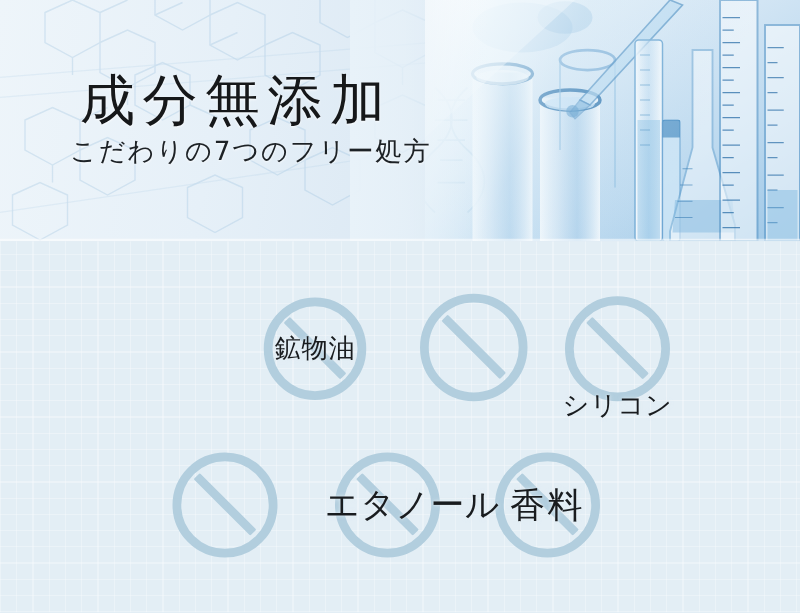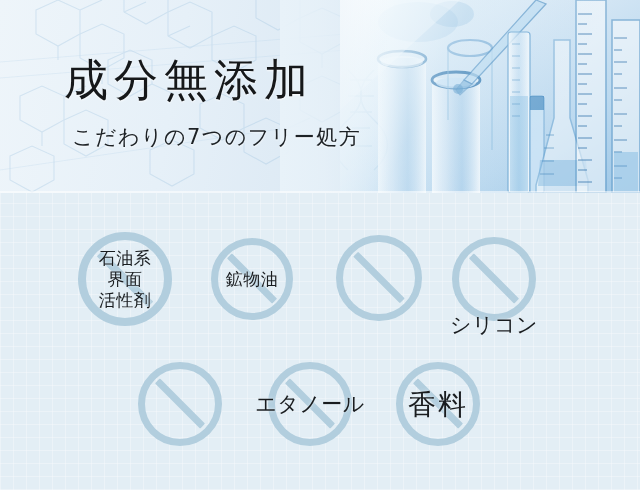--- a/index.html
+++ b/index.html
@@ -18,21 +18,21 @@
   .hdr-photo .glasswrap{position:absolute;inset:0;
      background:linear-gradient(115deg,rgba(255,255,255,.96) 0%,rgba(238,247,252,.75) 16%,rgba(214,234,246,.35) 34%,rgba(196,225,243,.12) 55%,rgba(255,255,255,0) 70%);}
   .hdr-fade{position:absolute;left:280px;top:0;width:110px;height:193px;
     background:linear-gradient(90deg,rgba(232,242,249,1) 0%,rgba(232,242,249,.72) 40%,rgba(232,242,249,0) 100%);}
   .hdr-bottomline{position:absolute;left:0;top:191px;width:640px;height:2px;background:rgba(255,255,255,.55);}
 
   .title{position:absolute;left:52px;top:44px;margin:12px;
     font-family:"Liberation Serif","DejaVu Serif",serif;
     font-size:44px;line-height:50px;letter-spacing:6px;color:#16181a;font-weight:400;
     text-shadow:0 1px 2px rgba(255,255,255,.85);}
-  .subtitle{position:absolute;left:56px;top:106px;margin:16px;
+  .subtitle{position:absolute;left:56px;top:106px;margin:0;
     font-family:"DejaVu Sans","Liberation Sans",sans-serif;
     font-size:21px;line-height:30px;letter-spacing:1.5px;color:#1d2226;font-weight:400;
     text-shadow:0 1px 2px rgba(255,255,255,.8);}
 
   
   .body-area{position:absolute;left:0;top:193px;width:640px;height:297px;background:#e3eef5;overflow:hidden;}
   .grid-pattern{position:absolute;inset:0;
     background-image:
       repeating-linear-gradient(0deg,rgba(255,255,255,.40) 0px,rgba(255,255,255,.40) 1px,rgba(255,255,255,0) 1px,rgba(255,255,255,0) 13px),
       repeating-linear-gradient(90deg,rgba(255,255,255,.40) 0px,rgba(255,255,255,.40) 1px,rgba(255,255,255,0) 1px,rgba(255,255,255,0) 13px);
@@ -163,34 +163,25 @@
     <div class="hdr-fade"></div>
 
     <h1 class="title">成分無添加</h1>
     <p class="subtitle">こだわりの7つのフリー処方</p>
     <div class="hdr-bottomline"></div>
   </div>
 
   <div class="body-area">
     <div class="grid-pattern"></div>
 
-    <div class="badge" style="left:78px;top:39px;width:94px;height:94px;">
-      <div class="ring" style="width:94px;height:94px;border-width:8px;"></div>
-      <div class="slash" style="left:11px;top:43px;width:72px;height:8px;transform:rotate(45deg);"></div>
-      <div class="blabel" style="font-size:17px;line-height:21px;letter-spacing:.5px;">
-        <span class="ln">石油系</span>
-        <span class="ln">界面</span>
-        <span class="ln">活性剤</span>
-      </div>
-    </div>
 
     <div class="badge" style="left:211px;top:45px;width:82px;height:82px;">
       <div class="ring" style="width:82px;height:82px;border-width:7px;"></div>
       <div class="slash" style="left:9px;top:37px;width:64px;height:7px;transform:rotate(45deg);"></div>
-      <div class="blabel" style="font-size:17px;line-height:25px;letter-spacing:.5px;text-align:center;">
+      <div class="blabel" style="font-size:21px;line-height:25px;letter-spacing:.5px;text-align:center;">
         <span class="ln">鉱物油</span>
       </div>
     </div>
 
     <div class="badge" style="left:336px;top:42px;width:86px;height:86px;">
       <div class="ring" style="width:86px;height:86px;border-width:7px;"></div>
       <div class="slash" style="left:10px;top:39px;width:66px;height:7px;transform:rotate(45deg);"></div>
     </div>
 
     <div class="badge" style="left:452px;top:44px;width:84px;height:84px;">
@@ -202,21 +193,21 @@
     </div>
 
     <div class="badge" style="left:138px;top:169px;width:84px;height:84px;">
       <div class="ring" style="width:84px;height:84px;border-width:7px;"></div>
       <div class="slash" style="left:10px;top:38px;width:64px;height:7px;transform:rotate(45deg);"></div>
     </div>
 
     <div class="badge" style="left:268px;top:169px;width:84px;height:84px;">
       <div class="ring" style="width:84px;height:84px;border-width:7px;"></div>
       <div class="slash" style="left:10px;top:38px;width:64px;height:7px;transform:rotate(45deg);"></div>
-      <div class="blabel" style="font-size:21px;line-height:25px;letter-spacing:.5px;">
+      <div class="blabel" style="font-size:27px;line-height:25px;letter-spacing:.5px;margin-left:20px;">
         <span class="ln">エタノール</span>
       </div>
     </div>
 
     <div class="badge" style="left:396px;top:169px;width:84px;height:84px;">
       <div class="ring" style="width:84px;height:84px;border-width:7px;"></div>
       <div class="slash" style="left:10px;top:38px;width:64px;height:7px;transform:rotate(45deg);"></div>
       <div class="blabel" style="font-size:28px;line-height:25px;letter-spacing:2px;">
         <span class="ln">香料</span>
       </div>

